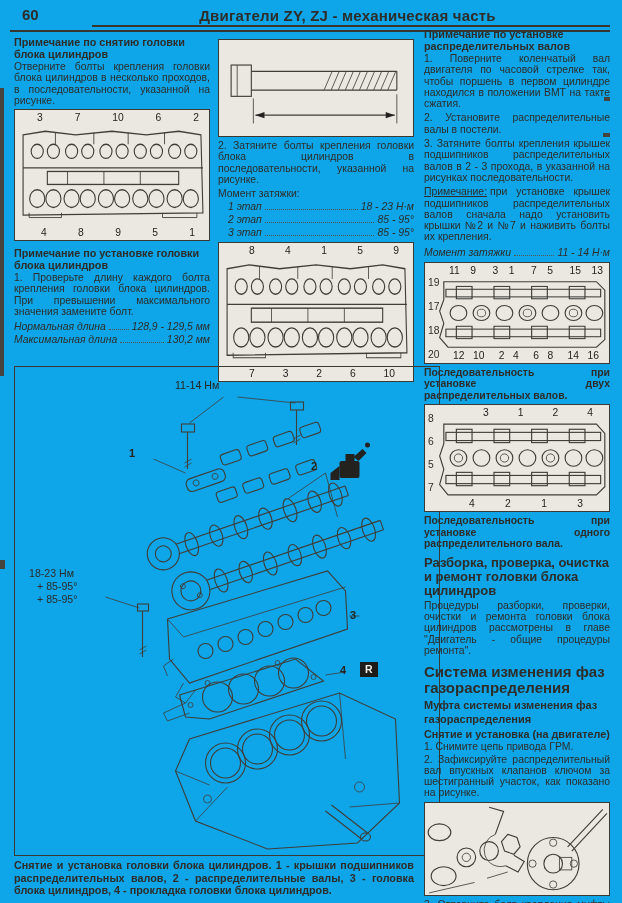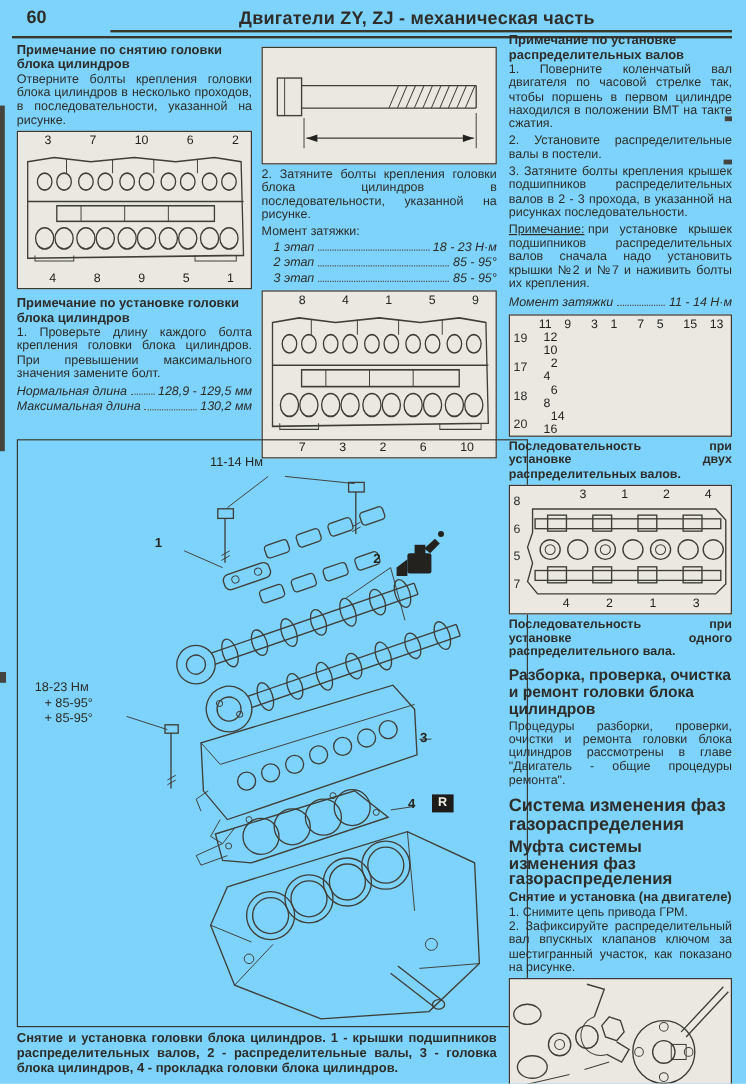--- a/index.html
+++ b/index.html
@@ -1,53 +1,53 @@
 <!DOCTYPE html>
 <html><head>
 <meta charset="utf-8">
 <style>
   html,body{margin:0;padding:0;}
   .page{
     position:relative; width:622px; height:903px; overflow:hidden;
-    background:#7dd3fc;
+    background:#0ea5e9;
     font-family:"Liberation Sans", sans-serif;
     color:#2e2d29;
   }
   
   .pagenum{position:absolute; left:22px; top:6px; font-size:15px; font-weight:bold;}
   .title{position:absolute; left:90px; top:7px; width:515px; text-align:center; font-size:15px; font-weight:bold; letter-spacing:.2px;}
   .rule1{position:absolute; left:92px; top:25px; width:518px; height:2px; background:#37362f;}
   .rule2{position:absolute; left:10px; top:30px; width:600px; height:2px; background:#37362f;}
   
   .col{position:absolute; top:36px;}
   .col-left{left:14px; width:196px;}
   .col-mid{left:218px; width:196px;}
   .col-right{left:424px; width:186px; top:28px;}
   .t{font-size:10.4px; line-height:11.3px; text-align:justify; margin:0 0 3px 0;}
   .h{font-size:10.8px; line-height:12px; font-weight:bold; text-align:left; margin:0 0 1px 0;}
   .it{}
   .u{text-decoration:underline; margin-right:3px;}
   .sh{font-size:13px; line-height:14px; font-weight:bold; margin:6px 0 2px 0;}
   .bh{font-size:15px; line-height:16px; font-weight:bold; margin:8px 0 3px 0;}
-  .mh{font-size:14px; line-height:13.5px; font-weight:bold; margin:2px 0 2px 0;}
+  .mh{font-size:11px; line-height:13.5px; font-weight:bold; margin:2px 0 2px 0;}
   .ph{font-size:10.8px; line-height:12px; font-weight:bold; margin:0 0 1px 0;}
   
   .spec{display:flex; align-items:baseline; font-size:10.4px; line-height:13px; font-style:italic; margin:0;}
   .spec .lead{flex:1; border-bottom:1.2px dotted #55534d; margin:0 3px 2px 3px; min-width:8px;}
   .stage{margin-left:10px;}
   
   .frame{border:1.6px solid #3a3934; position:relative; margin:3px 0 3px 0; display:flex; flex-direction:column; background:#eae8e1;}
   .frame svg{display:block; width:100%; flex:1;}
   .num-row{display:flex; justify-content:space-between; font-size:10.3px; line-height:11px; color:#24231f;}
   .nr-top{padding:2px 10px 0 22px;}
   .nr-bot{padding:0 14px 2px 26px;}
   .nr-top2{padding:2px 14px 0 30px;}
   .nr-bot2{padding:0 18px 2px 30px;}
   .paired{padding:2px 6px 0 24px;}
-  .paired-b{padding:0 10px 2px 28px;flex-direction:column;}
+  .paired-b{padding:0 10px 2px 28px;}
   .paired span:nth-child(2n+3){margin-left:6px;}
   .one-top{padding:2px 16px 0 58px;}
   .one-bot{padding:0 26px 2px 44px;}
   .side-nums{position:absolute; left:3px; display:flex; flex-direction:column; font-size:10.3px; line-height:11px;}
   .sn1{top:14px; gap:13px;}
   .sn2{top:8px; gap:12px;}
   .dcap{font-size:10.4px; line-height:11.5px; font-weight:bold; text-align:justify; margin:1px 0 3px 0;}
   
   .main-figure{position:absolute; left:14px; top:366px; width:399px; height:488px; border:1.6px solid #3a3934;padding-left:25px;}
   .main-figure svg{position:absolute; left:0; top:0; width:100%; height:100%;}

